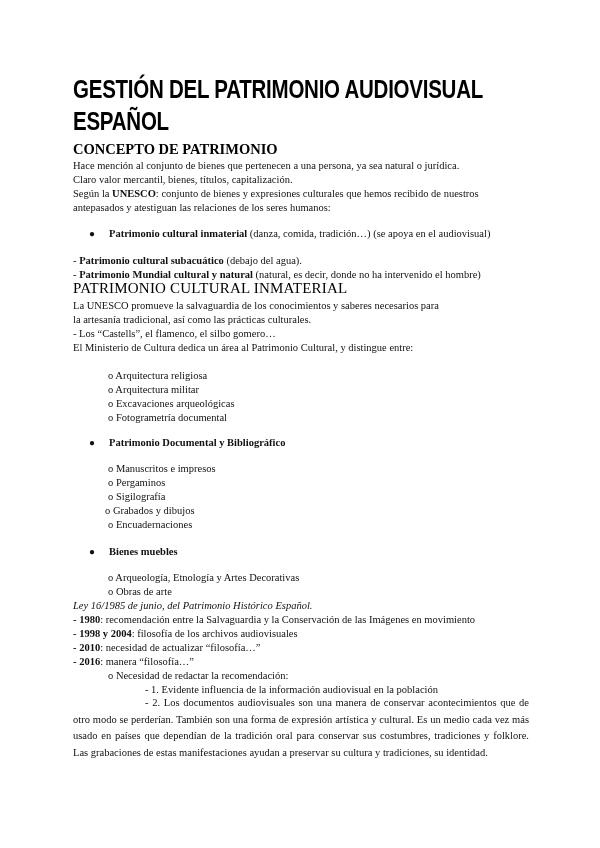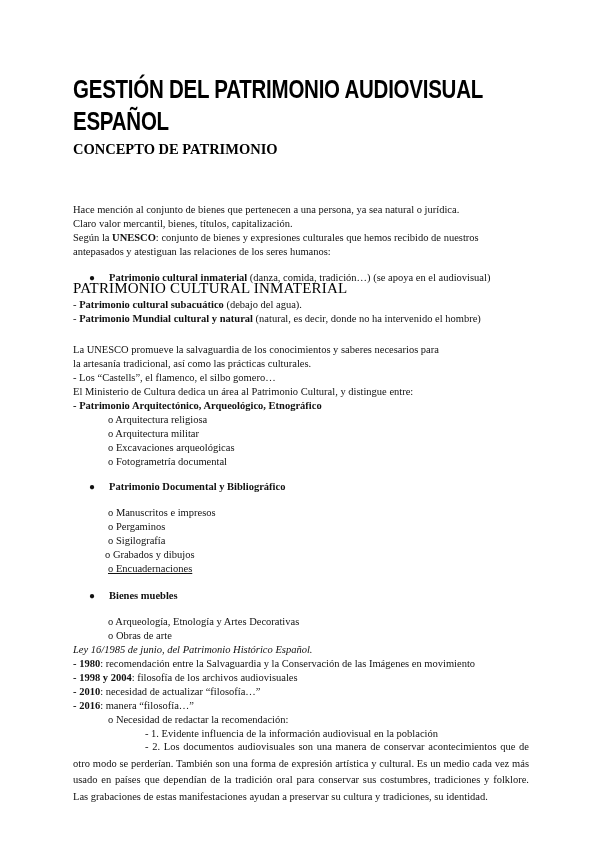--- a/index.html
+++ b/index.html
@@ -3,21 +3,21 @@
 <meta charset="utf-8">
 <style>
   html, body { margin:0; padding:0; background:#ffffff; }
   body { width:600px; height:848px; position:relative; overflow:hidden; font-family:"Liberation Serif", serif; color:#111; }
   .page { position:absolute; left:0; top:0; width:600px; height:728px; background:#fff; }
   .abs { position:absolute; white-space:nowrap; }
   .title { font-family:"Liberation Sans", sans-serif; font-weight:bold; font-size:25px; letter-spacing:-0.3px; transform:scaleX(0.82); transform-origin:left top; line-height:30px; color:#000; }
   .h-red { font-family:"Liberation Serif", serif; color:#000000; }
   .h1 { font-size:14.5px; font-weight:bold; line-height:16px; }
   .h2 { font-size:15px; line-height:16px; letter-spacing:0.2px; }
-  .t { font-size:10.5px; line-height:13px;margin-top:44px; }
+  .t { font-size:10.5px; line-height:13px; }
   .b { font-weight:bold; }
   .i { font-style:italic; }
   .bul { display:inline-block; width:20px; font-size:10px; }
   .just { white-space:normal; text-align:justify; text-align-last:left; width:456px; line-height:16.6px; }
 </style>
 </head>
 <body>
 
 <div class="page">
 
@@ -43,38 +43,35 @@
   <div class="abs t" style="left:73px;top:268px;">
     <span>- </span><span class="b">Patrimonio Mundial cultural y natural</span><span> (natural, es decir,  donde no ha intervenido el hombre)</span>
   </div>
 
   <div class="abs h-red h2" style="left:73px;top:280px;">PATRIMONIO CULTURAL INMATERIAL</div>
 
   <div class="abs t" style="left:73px;top:299px;"> La UNESCO promueve la salvaguardia de los conocimientos y saberes necesarios para</div>
   <div class="abs t" style="left:73px;top:327px;">- Los “Castells”, el flamenco, el silbo gomero…</div>
   <div class="abs t" style="left:73px;top:313px;">la artesanía tradicional, así como las prácticas culturales.</div>
   <div class="abs t" style="left:73px;top:341px;">El Ministerio de Cultura dedica un área al Patrimonio Cultural, y distingue entre:</div>
-  <div class="abs t" style="left:73px;top:355px;">
-    <span class="b">- </span><span class="b">Patrimonio Arquitectónico, Arqueológico, Etnográfico</span>
-  </div>
 
   <div class="abs t" style="left:108px;top:369px;">o Arquitectura religiosa</div>
   <div class="abs t" style="left:108px;top:383px;">o Arquitectura militar</div>
   <div class="abs t" style="left:108px;top:397px;">o Excavaciones arqueológicas</div>
   <div class="abs t" style="left:108px;top:411px;">o Fotogrametría documental</div>
 
   <div class="abs t" style="left:89px;top:436px;">
     <span class="bul">●</span><span class="b">Patrimonio Documental y Bibliográfico</span>
   </div>
 
   <div class="abs t" style="left:108px;top:462px;">o Manuscritos e impresos</div>
   <div class="abs t" style="left:108px;top:476px;">o Pergaminos</div>
   <div class="abs t" style="left:108px;top:490px;">o Sigilografía</div>
   <div class="abs t" style="left:105px;top:504px;text-align:right;">o Grabados y dibujos</div>
-  <div class="abs t" style="left:108px;top:518px;text-decoration:underline;">o Encuadernaciones</div>
+  <div class="abs t" style="left:108px;top:518px;">o Encuadernaciones</div>
 
   <div class="abs t" style="left:89px;top:545px;">
     <span class="bul">●</span><span class="b">Bienes muebles</span>
   </div>
 
   <div class="abs t" style="left:108px;top:571px;">o Arqueología, Etnología y Artes Decorativas</div>
   <div class="abs t" style="left:108px;top:585px;">o Obras de arte</div>
 
   <div class="abs t i" style="left:73px;top:599px;">Ley 16/1985 de junio, del Patrimonio Histórico Español.</div>
 

